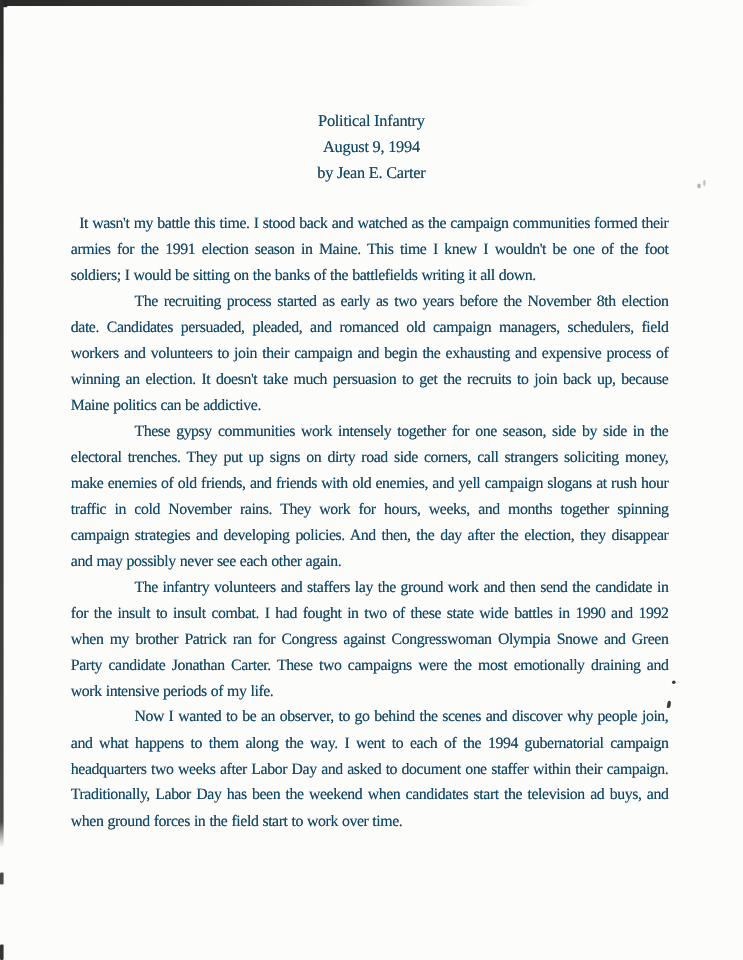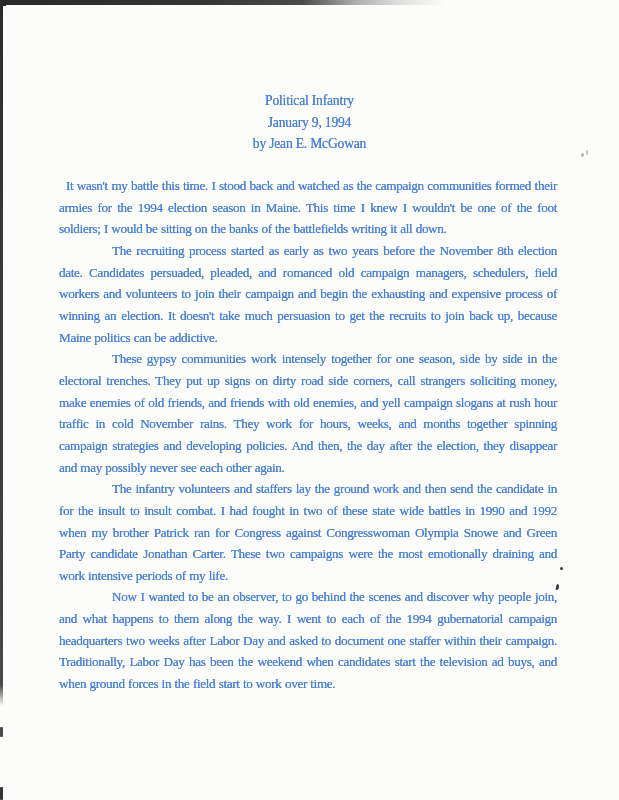--- a/index.html
+++ b/index.html
@@ -7,21 +7,21 @@
     padding: 0;
     background: #ffffff;
   }
   .page {
     position: relative;
     width: 619px;
     height: 800px;
     background: #fcfcfb;
     overflow: hidden;
     font-family: "Liberation Serif", "DejaVu Serif", serif;
-    color: #3b82f6;
+    color: #0c4a6e;
   }
 
   
   .artifact { position: absolute; pointer-events: none; }
   .top-strip {
     left: 0; top: 0; width: 445px; height: 4.5px;
     background: linear-gradient(to right,
       #2a2a2a 0%, #343434 45%, #4a4a4a 68%,
       rgba(110,110,110,0.55) 80%, rgba(140,140,140,0.25) 90%, transparent 100%);
   }
@@ -74,25 +74,25 @@
   <div class="artifact left-strip"></div>
   <div class="artifact left-dash-1"></div>
   <div class="artifact left-dash-2"></div>
   <div class="artifact speck-quote-a"></div>
   <div class="artifact speck-quote-b"></div>
   <div class="artifact speck-dot"></div>
   <div class="artifact speck-comma"></div>
 
   <div class="title-block">
     <div>Political Infantry</div>
-    <div>January 9, 1994</div>
-    <div>by Jean E. McGowan</div>
+    <div>August 9, 1994</div>
+    <div>by Jean E. Carter</div>
   </div>
 
   <div class="doc-body">
-    <p class="first">It wasn't my battle this time. I stood back and watched as the campaign communities formed their armies for the 1994 election season in Maine.  This time I knew I wouldn't be one of the foot soldiers; I would be sitting on the banks of the battlefields writing it all down.</p>
+    <p class="first">It wasn't my battle this time. I stood back and watched as the campaign communities formed their armies for the 1991 election season in Maine.  This time I knew I wouldn't be one of the foot soldiers; I would be sitting on the banks of the battlefields writing it all down.</p>
     <p>The recruiting process started as early as two years before the November 8th election date.  Candidates persuaded, pleaded, and romanced old campaign managers, schedulers, field workers and volunteers to join their campaign and begin the exhausting and expensive process of winning an election.  It doesn't take much persuasion to get the recruits to join back up, because Maine politics can be addictive.</p>
     <p>These gypsy communities work intensely together for one season, side by side in the electoral trenches. They put up signs on dirty road side corners, call strangers soliciting money, make enemies of old friends, and friends with old enemies, and yell campaign slogans at rush hour traffic in cold November rains. They work for hours, weeks, and months together spinning campaign strategies and developing policies. And then, the day after the election, they disappear and may possibly never see each other again.</p>
     <p>The infantry volunteers and staffers lay the ground work and then send the candidate in for the insult to insult combat. I had fought in two of these state wide battles in 1990 and 1992 when my brother Patrick ran for Congress against Congresswoman Olympia Snowe and Green Party candidate Jonathan Carter.  These two campaigns were the most emotionally draining and work intensive periods of my life.</p>
     <p>Now I wanted to be an observer, to go behind the scenes and discover why people join, and what happens to them along the way. I went to each of the 1994 gubernatorial campaign headquarters two weeks after Labor Day and asked to document one staffer within their campaign.  Traditionally, Labor Day has been the weekend when candidates start the television ad buys, and when ground forces in the field start to work over time.</p>
   </div>
 
 </div>
 
 </body></html>

